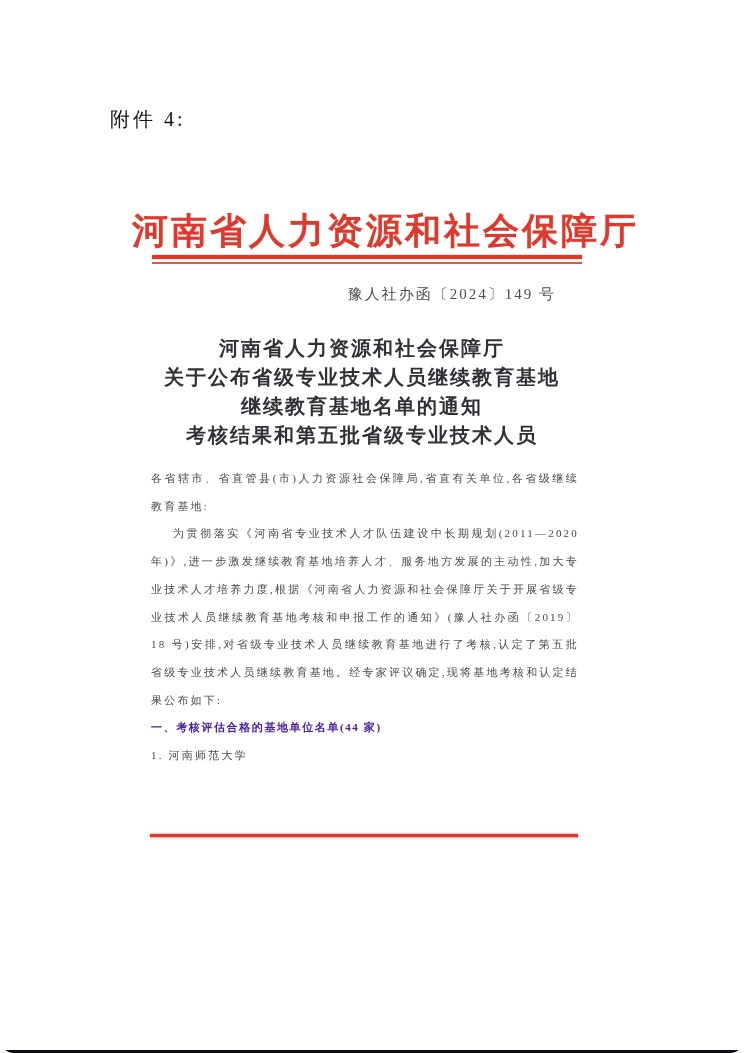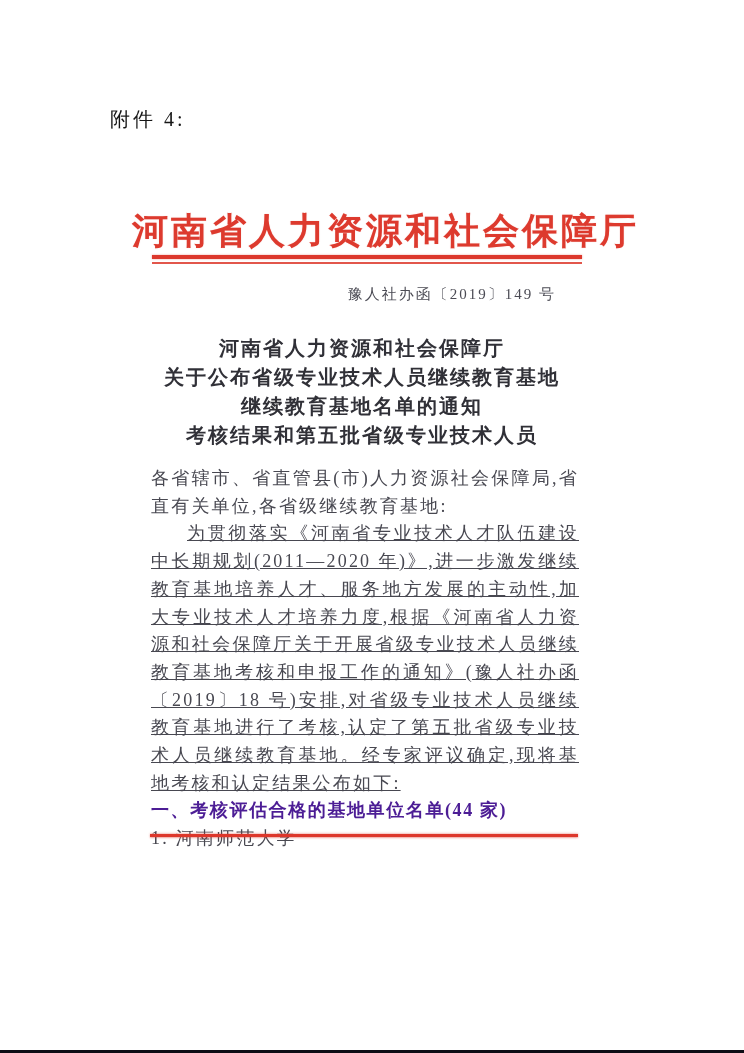--- a/index.html
+++ b/index.html
@@ -4,20 +4,21 @@
 <style>
   * { margin: 0; padding: 0; box-sizing: border-box; }
   html, body { background: #ffffff; }
   .page {
     position: relative;
     width: 744px;
     height: 1053px;
     background: #ffffff;
     font-family: "Liberation Serif", serif;
     overflow: hidden;
+    border-radius: 14px;
   }
   .attachment-label {
     position: absolute;
     left: 110px;
     top: 106px;
     font-size: 20px;
     color: #161616;
     letter-spacing: 3px;
   }
   .agency-header {
@@ -70,28 +71,28 @@
     font-weight: bold;
     color: #303037;
     line-height: 29px;
     letter-spacing: 2px;
   }
   .doc-body {
     position: absolute;
     left: 151px;
     top: 465px;
     width: 428px;
-    font-size: 18px;
+    font-size: 11px;
     color: #484851;
     letter-spacing: 2.2px;
     line-height: 27.7px;
     text-align: justify;
   }
   .doc-body p { margin: 0; }
-  .para-indent { text-indent: 2em; text-decoration: underline; }
+  .para-indent { text-indent: 2em; }
   .section-heading {
     font-weight: bold;
     color: #4c1d95;
     letter-spacing: 1.6px;
   }
   .footer-rule {
     position: absolute;
     left: 150px;
     top: 834px;
     width: 428px;
@@ -115,21 +116,21 @@
 
   <div class="attachment-label">附件 4:</div>
 
   <div class="agency-header">河南省人力资源和社会保障厅</div>
 
   <div class="header-rule">
     <div class="rule-thick"></div>
     <div class="rule-thin"></div>
   </div>
 
-  <div class="doc-number">豫人社办函〔2019〕149 号</div>
+  <div class="doc-number">豫人社办函〔2024〕149 号</div>
 
   <div class="doc-title">
     <div>河南省人力资源和社会保障厅</div>
     <div>关于公布省级专业技术人员继续教育基地</div>
     <div>继续教育基地名单的通知</div>
     <div>考核结果和第五批省级专业技术人员</div>
   </div>
 
   <div class="doc-body">
     <p>各省辖市、省直管县(市)人力资源社会保障局,省直有关单位,各省级继续教育基地:</p>

